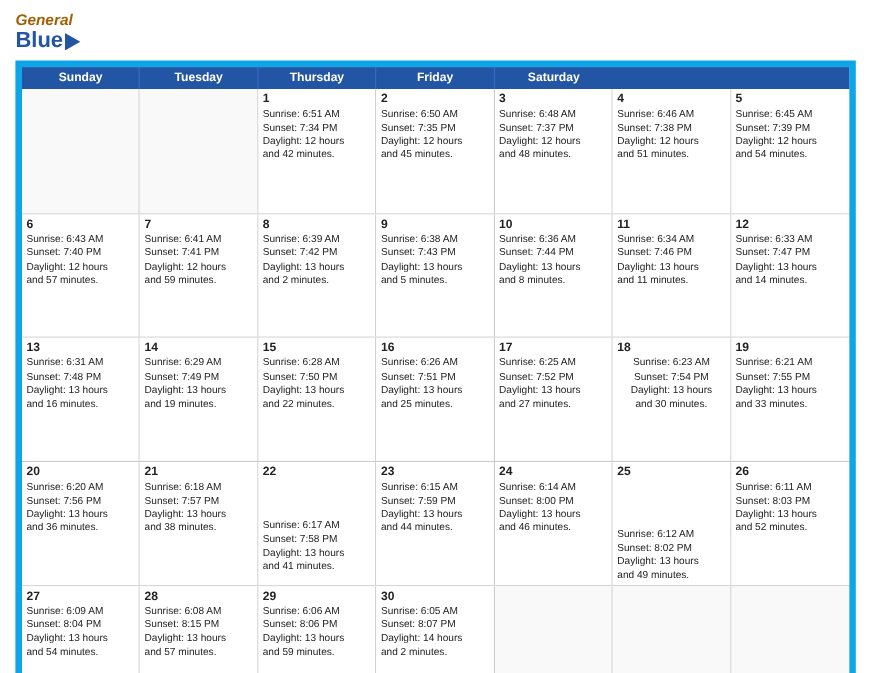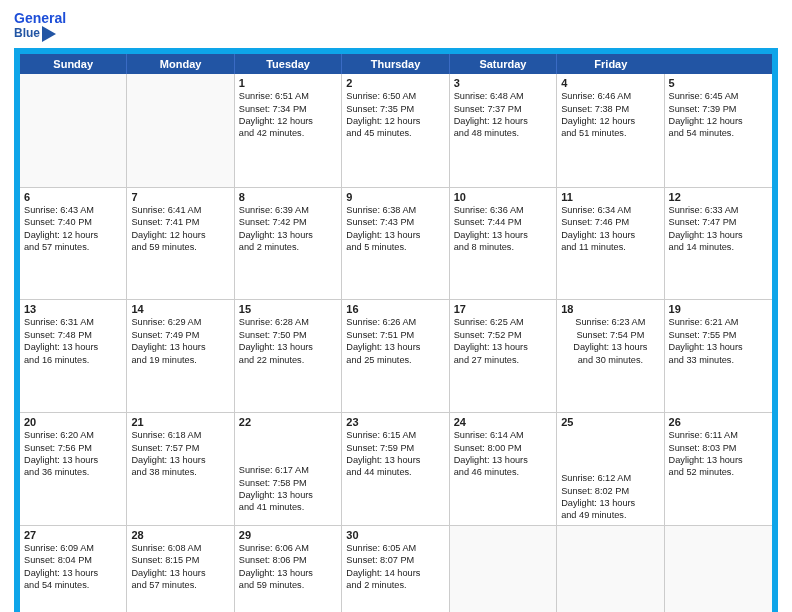--- a/index.html
+++ b/index.html
@@ -91,43 +91,42 @@
       line-height: 1.35;
     }
   </style>
 </head>
 <body>
 
 <div class="page">
   <div class="header">
     <div class="logo">
     <div style="display:flex;flex-direction:column;line-height:1.15;">
-      <span style="font-size:14px;font-weight:bold;color:#1d4ed8;">General</span>
+      <span style="font-size:14px;font-weight:bold;color:#a16207;font-style:italic;">General</span>
       <div style="display:flex;align-items:center;gap:2px;">
-        <span style="font-size:12px;font-weight:bold;color:#2255a4;">Blue</span>
+        <span style="font-size:20px;font-weight:bold;color:#2255a4;">Blue</span>
         <svg width="18" height="16" viewBox="0 0 18 16">
           <polygon points="0,0 14,8 0,16" fill="#2255a4"></polygon>
         </svg>
       </div>
     </div>
   </div>
     <div class="title-block">
       <div class="month-title"></div>
       <div class="location"></div>
     </div>
   </div>
 
   <div class="calendar">
     <div class="day-headers">
     <div class="day-header">Sunday</div>
-        <div class="day-header">Monday</div>
         <div class="day-header">Tuesday</div>
         <div class="day-header">Thursday</div>
+        <div class="day-header">Friday</div>
         <div class="day-header">Saturday</div>
-        <div class="day-header">Friday</div>
       </div>
     <div class="calendar-body">
     <div class="week-row">
           <div class="day-cell empty"></div>
           <div class="day-cell empty"></div>
           <div class="day-cell">
             <div class="day-number">1</div>
             <div class="day-info" style="white-space: pre-line;">Sunrise: 6:51 AM
 Sunset: 7:34 PM
 Daylight: 12 hours

